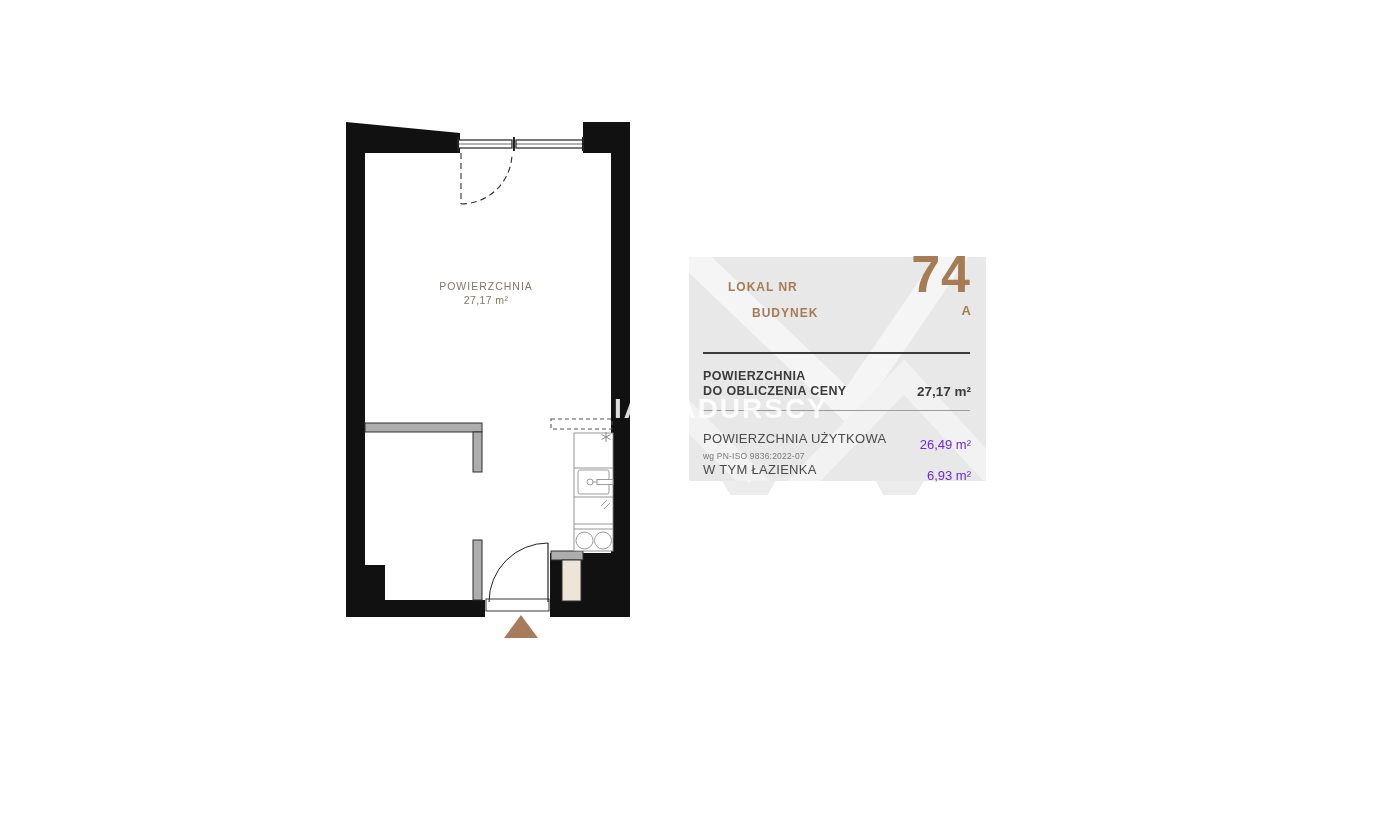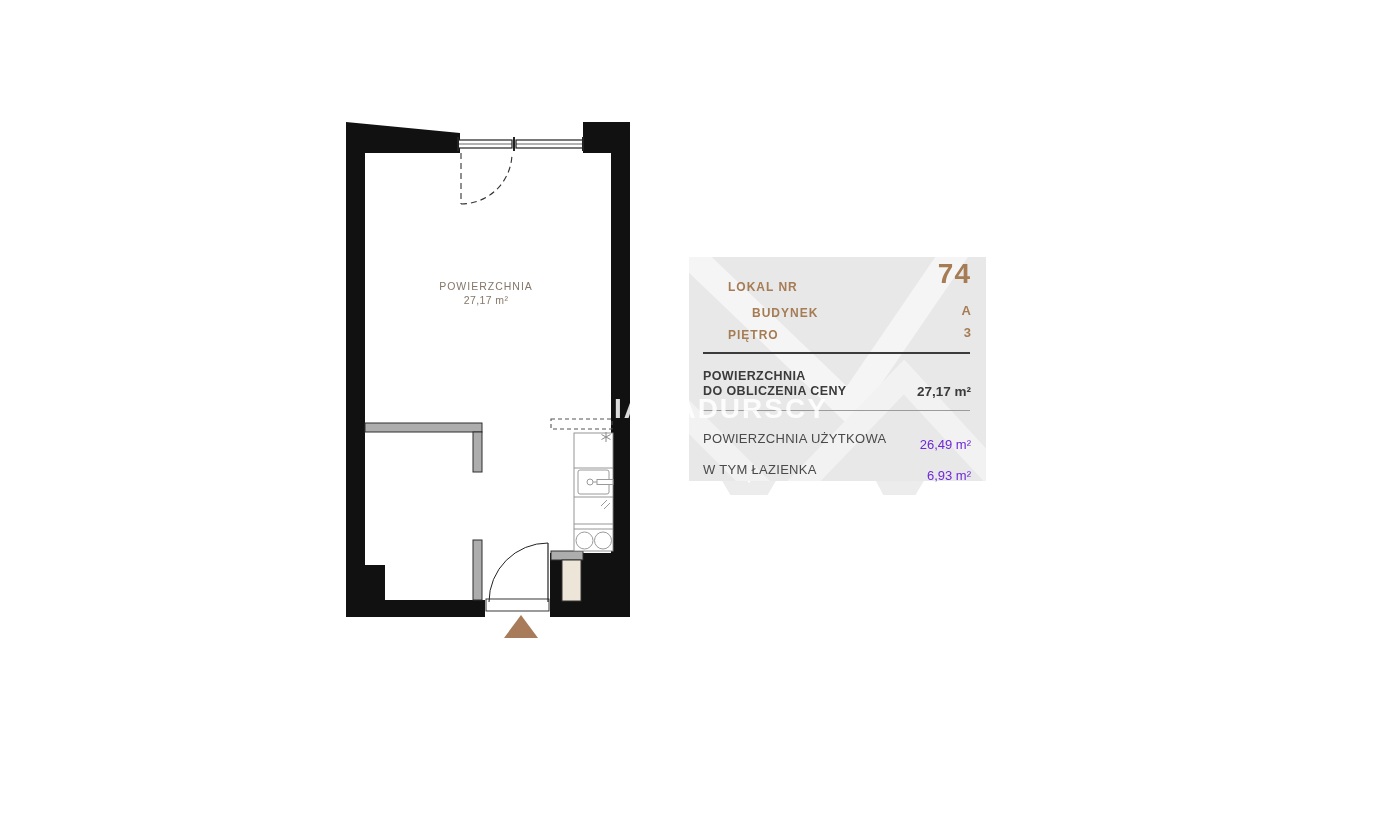--- a/index.html
+++ b/index.html
@@ -15,21 +15,21 @@
   .watermark{position:absolute;left:606px;top:393px;z-index:4;white-space:nowrap;
              font-size:28px;font-weight:600;letter-spacing:2px;
              color:rgba(255,255,255,0.85);pointer-events:none;margin-left:8px;}
   
   .panel{position:absolute;left:689px;top:257px;width:297px;height:224px;background:#E9E8E8;z-index:2;}
   .panel .chev{position:absolute;left:0;top:0;z-index:0;}
   .panel .content{position:absolute;inset:0;z-index:1;}
   .prow{position:absolute;left:14px;right:15px;}
   .lbl-accent{font-size:12px;font-weight:bold;letter-spacing:1px;color:#A57C54;padding-left:25px;}
   .val-accent{position:absolute;right:0;top:0;font-size:13px;font-weight:bold;color:#A57C54;}
-  .big-num{position:absolute;top:-3px;right:15px;font-size:28px;font-weight:bold;color:#A57C54;
+  .big-num{position:absolute;top:-3px;right:15px;font-size:52px;font-weight:bold;color:#A57C54;
            letter-spacing:1px;line-height:40px;}
   .divider1{position:absolute;left:14px;right:16px;top:95px;border-top:2px solid #3B3B3B;}
   .divider2{position:absolute;left:14px;right:16px;top:153px;border-top:1px solid #9B9B9B;}
   .bold-dark{font-size:12.5px;font-weight:bold;color:#3B3B3B;letter-spacing:0.4px;line-height:15px;}
   .val-dark{position:absolute;right:0;bottom:0;font-size:13.5px;font-weight:bold;color:#3B3B3B;}
   .reg-row{font-size:13px;color:#4A4A4A;letter-spacing:0.3px;}
   .val-reg{position:absolute;right:0;top:8px;font-size:13px;color:#6d28d9;}
   .note{font-size:8.5px;color:#7A7A7A;letter-spacing:0.2px;}
   .strip-svg{position:absolute;left:689px;top:481px;z-index:1;}
 </style>
@@ -119,38 +119,37 @@
       <div class="prow" style="top:20px;">
         <span class="lbl-accent">LOKAL NR</span>
       </div>
       <div class="big-num">74</div>
 
       <div class="prow" style="top:46px;margin-left:24px;">
         <span class="lbl-accent">BUDYNEK</span>
         <span class="val-accent">A</span>
       </div>
 
-      <div class="prow" style="top:68px;">
-        <span class="lbl-accent">PIĘTRO</span>
-        <span class="val-accent">3</span>
-      </div>
 
       <div class="divider1"></div>
 
       <div class="prow" style="top:112px;height:30px;">
         <div class="bold-dark">POWIERZCHNIA</div>
         <div class="bold-dark">DO OBLICZENIA CENY</div>
         <span class="val-dark">27,17 m²</span>
       </div>
 
       <div class="divider2"></div>
 
       <div class="prow" style="top:172px;">
         <span class="reg-row">POWIERZCHNIA UŻYTKOWA</span>
         <span class="val-reg">26,49 m²</span>
+      </div>
+      <div class="prow" style="top:188px;">
+        <span class="note">wg PN-ISO 9836:2022-07</span>
       </div>
 
       <div class="prow" style="top:203px;">
         <span class="reg-row">W TYM ŁAZIENKA</span>
         <span class="val-reg">6,93 m²</span>
       </div>
 
     </div>
   </div>
 

